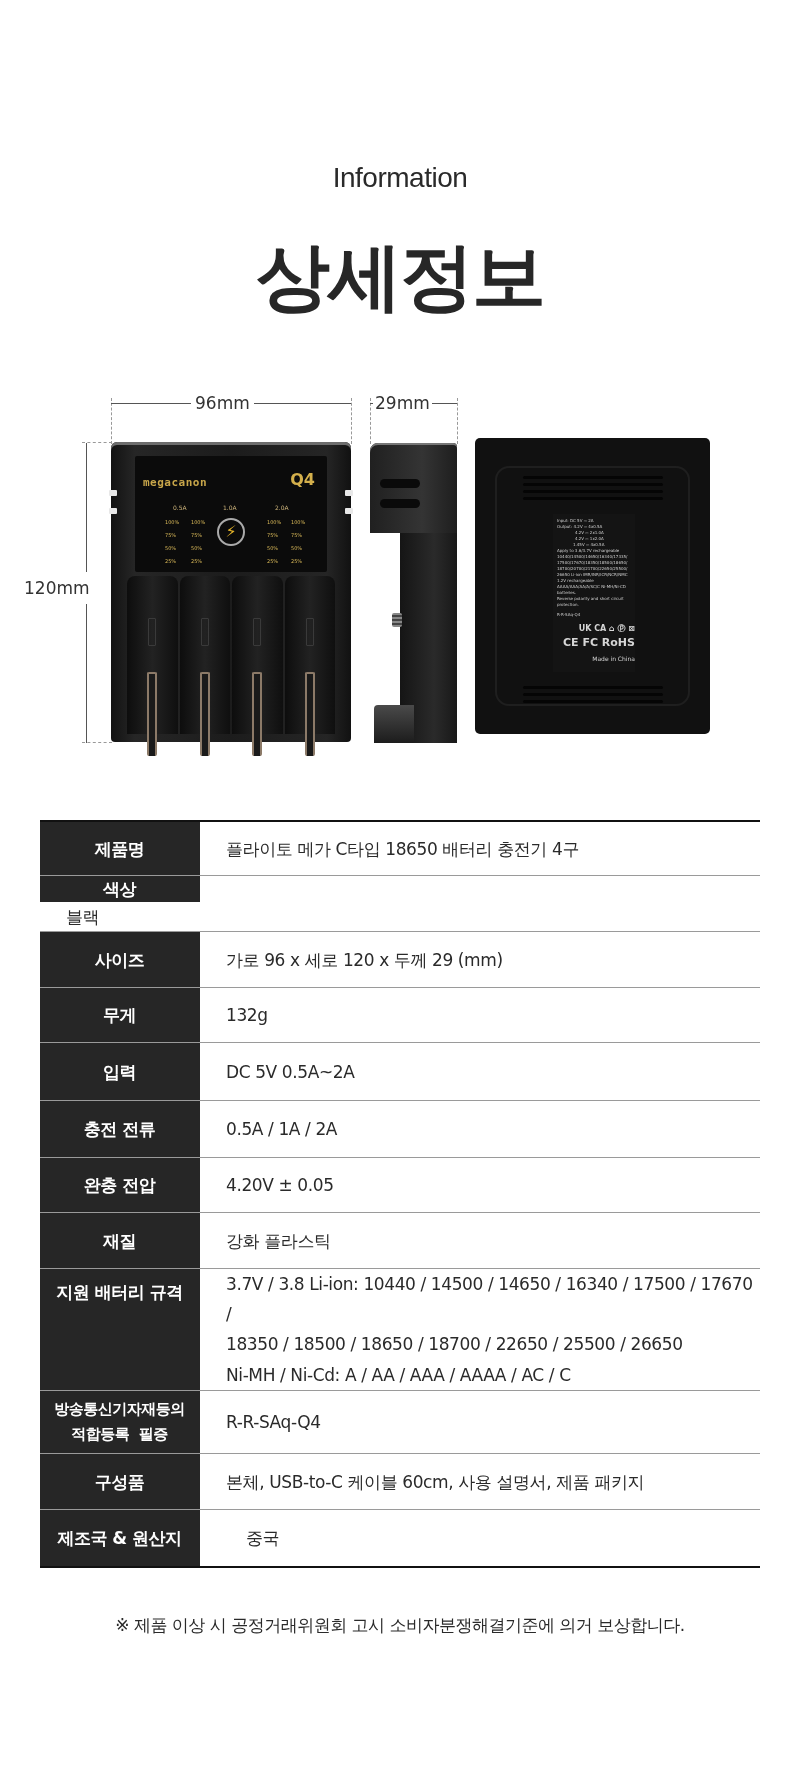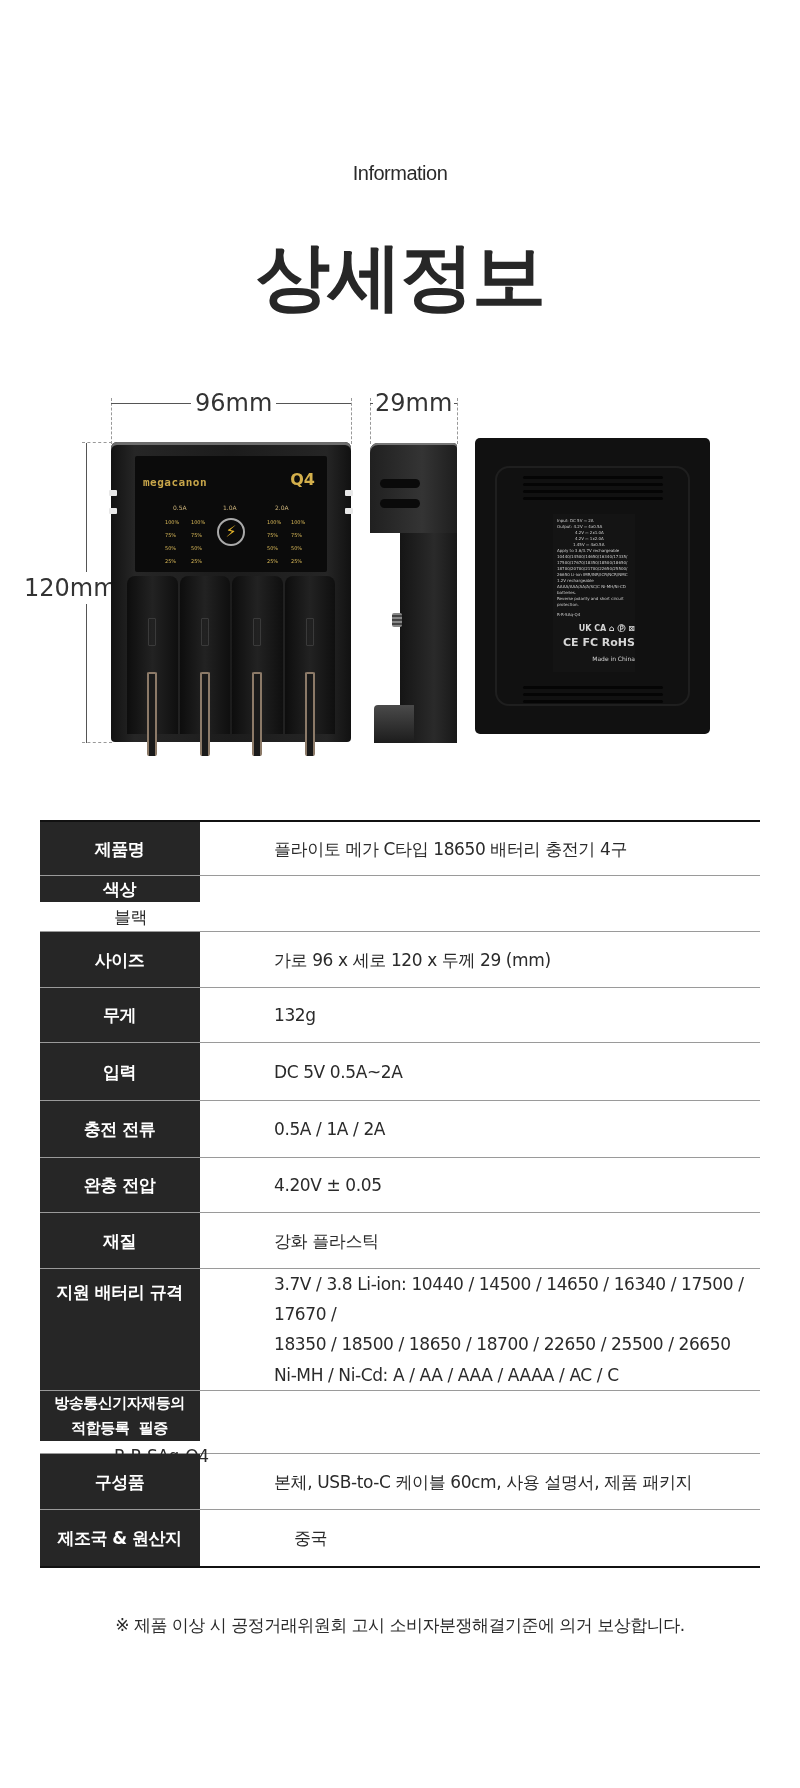--- a/index.html
+++ b/index.html
@@ -1,21 +1,21 @@
 <!DOCTYPE html>
 <html><head>
   <meta charset="utf-8">
   <style>
     * { margin: 0; padding: 0; box-sizing: border-box; }
     html, body { width: 800px; background: #ffffff; }
     body { height: 1788px; position: relative; font-family: "DejaVu Sans", "Liberation Sans", sans-serif; color: #222; overflow: hidden; }
 
-    .hdr-en { position: absolute; top: 162px; left: 0; width: 800px; text-align: center; font-size: 20px; font-weight: 300; color: #2a2a2a; letter-spacing: -0.5px; font-family: "Liberation Sans", "DejaVu Sans", sans-serif; }
+    .hdr-en { position: absolute; top: 162px; left: 0; width: 800px; text-align: center; font-size: 28px; font-weight: 300; color: #2a2a2a; letter-spacing: -0.5px; font-family: "Liberation Sans", "DejaVu Sans", sans-serif; }
     .hdr-ko { position: absolute; top: 228px; left: 0; width: 800px; text-align: center; font-size: 74px; font-weight: 700; color: #272727; letter-spacing: -2px; }
-    .dim-label { position: absolute; font-size: 24px; color: #333; background: #fff; padding: 0 4px; line-height: 24px; }
+    .dim-label { position: absolute; font-size: 17px; color: #333; background: #fff; padding: 0 4px; line-height: 24px; }
     .hline { position: absolute; height: 1px; background: #555; }
     .vline { position: absolute; width: 1px; background: #555; }
     .dash-v { position: absolute; width: 0; border-left: 1px dashed #999; }
     .dash-h { position: absolute; height: 0; border-top: 1px dashed #999; }
 
     
     .front { position: absolute; left: 111px; top: 442px; width: 240px; height: 300px; background: linear-gradient(90deg,#121212,#262626 10%,#1c1c1c 50%,#252525 90%,#111); border-radius: 6px 6px 4px 4px; box-shadow: inset 0 3px 0 #6d6d6d; }
     .panel { position: absolute; left: 24px; top: 14px; width: 192px; height: 116px; background: #0b0b0b; border-radius: 2px; }
     .brand { position: absolute; left: 8px; top: 20px; font-size: 11px; color: #c8a64a; font-weight: 700; letter-spacing: 0.5px; font-family: "DejaVu Sans Mono", monospace; }
     .model { position: absolute; right: 12px; top: 14px; font-size: 16px; color: #d4b04c; font-weight: 700; }
@@ -45,21 +45,21 @@
     .cert { position: absolute; left: 0; width: 100%; text-align: right; color: #d6d6d6; font-weight: 700; }
 
     
     .table { position: absolute; left: 40px; top: 820px; width: 720px; border-top: 2px solid #111; border-bottom: 2px solid #111; }
     .row { display: flex; border-bottom: 1px solid #9a9a9a; }
     .row:last-child { border-bottom: none; }
     .th { width: 160px; background: #262626; color: #ffffff; font-weight: 700; font-size: 17px; display: flex; align-items: center; justify-content: center; text-align: center; border-right: 1px solid #262626; line-height: 26px; letter-spacing: -0.5px; }
     .th.top { align-items: flex-start; padding-top: 10px; }
     .th.small { font-size: 15px; line-height: 25px; }
     .td { flex: 1; padding: 0 0 0 26px; font-size: 17px; color: #2a2a2a; display: flex; flex-direction: column; justify-content: center; letter-spacing: -0.4px; }
-    .td .line { line-height: 30px; margin-left: 48px; }
+    .td .line { line-height: 30px; }
     .td .gap { height: 10px; }
     .note { position: absolute; top: 1614px; left: 0; width: 800px; text-align: center; font-size: 17px; color: #2a2a2a; letter-spacing: -0.5px; }
   </style>
 </head>
 <body>
 
 <div class="hdr-en">Information</div>
 <div class="hdr-ko">상세정보</div>
 
 <div>
@@ -234,21 +234,21 @@
   </div>
   <div class="row" style="height:122px;">
     <div class="th top">지원 배터리 규격</div>
     <div class="td">
       <div class="line">3.7V / 3.8 Li-ion: 10440 / 14500 / 14650 / 16340 / 17500 / 17670 /</div>
       <div class="line">18350 / 18500 / 18650 / 18700 / 22650 / 25500 / 26650</div>
       <div class="gap"></div>
       <div class="line">Ni-MH / Ni-Cd: A / AA / AAA / AAAA / AC / C</div>
     </div>
   </div>
-  <div class="row" style="height:63px;flex-direction:column;">
+  <div class="row" style="height:63px;">
     <div class="th small" style="flex-direction:column;">
       <div>방송통신기자재등의</div>
       <div style="white-space:pre;">적합등록  필증</div>
     </div>
     <div class="td">
         <div class="line">R-R-SAq-Q4</div>
       </div>
   </div>
   <div class="row" style="height:56px;">
     <div class="th">구성품</div>

